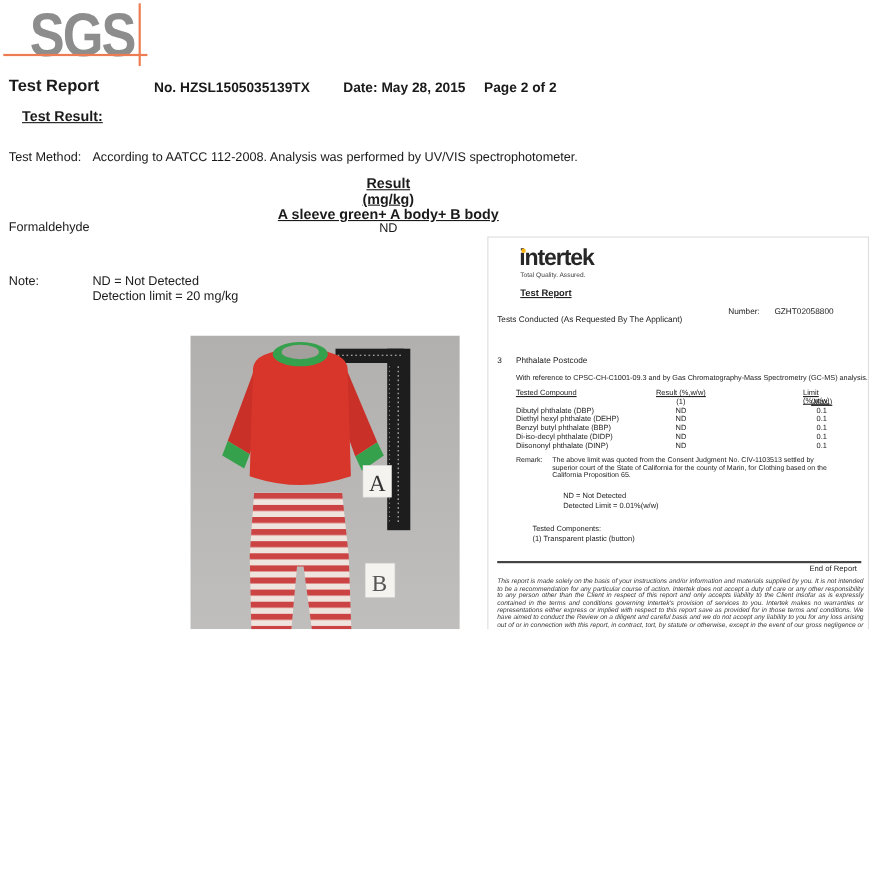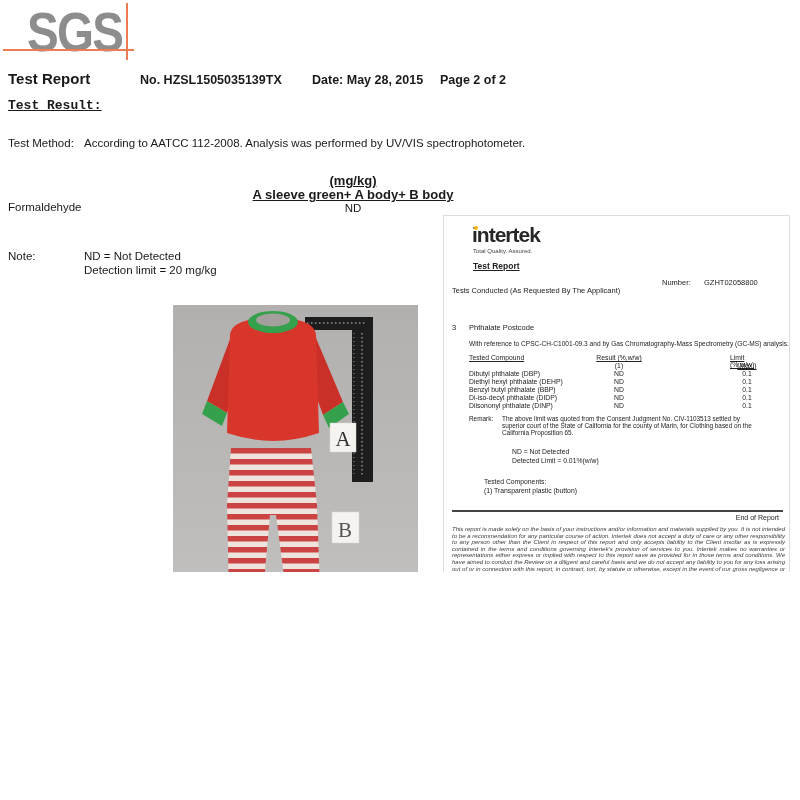--- a/index.html
+++ b/index.html
@@ -43,24 +43,25 @@
 
   <div class="abs sgs-word" style="left:27px;top:4px;">SGS</div>
   <div class="abs orange-h" style="left:3px;top:49px;width:131px;"></div>
   <div class="abs orange-v" style="left:126px;top:3px;height:57px;"></div>
 
   <div class="abs h15" style="left:8px;top:70px;">Test Report</div>
   <div class="abs b" style="left:140px;top:73px;font-size:12.5px;">No. HZSL1505035139TX</div>
   <div class="abs b" style="left:312px;top:73px;font-size:12.5px;">Date: May 28, 2015</div>
   <div class="abs b" style="left:440px;top:73px;font-size:12.5px;">Page 2 of 2</div>
 
-  <div class="abs h13 u" style="left:8px;top:98px;font-family:Liberation Mono, monospace;">Test Result:</div>
+  <div class="abs h13 u" style="left:20px;top:98px;">Test Result:</div>
   <div class="abs t11" style="left:8px;top:137px;">Test Method:</div>
   <div class="abs t11" style="left:84px;top:137px;">According to AATCC 112-2008. Analysis was performed by UV/VIS spectrophotometer.</div>
 
+  <div class="abs h13 u ctr" style="left:203px;top:159px;width:300px;">Result</div>
   <div class="abs h13 u ctr" style="left:203px;top:173px;width:300px;">(mg/kg)</div>
   <div class="abs h13 u ctr" style="left:203px;top:187px;width:300px;">A sleeve green+ A body+ B body</div>
   <div class="abs t11" style="left:8px;top:201px;">Formaldehyde</div>
   <div class="abs t11 ctr" style="left:203px;top:202px;width:300px;">ND</div>
 
   <div class="abs t11" style="left:8px;top:250px;">Note:</div>
   <div class="abs t11" style="left:84px;top:250px;">ND = Not Detected</div>
   <div class="abs t11" style="left:84px;top:264px;">Detection limit = 20 mg/kg</div>
 
 

